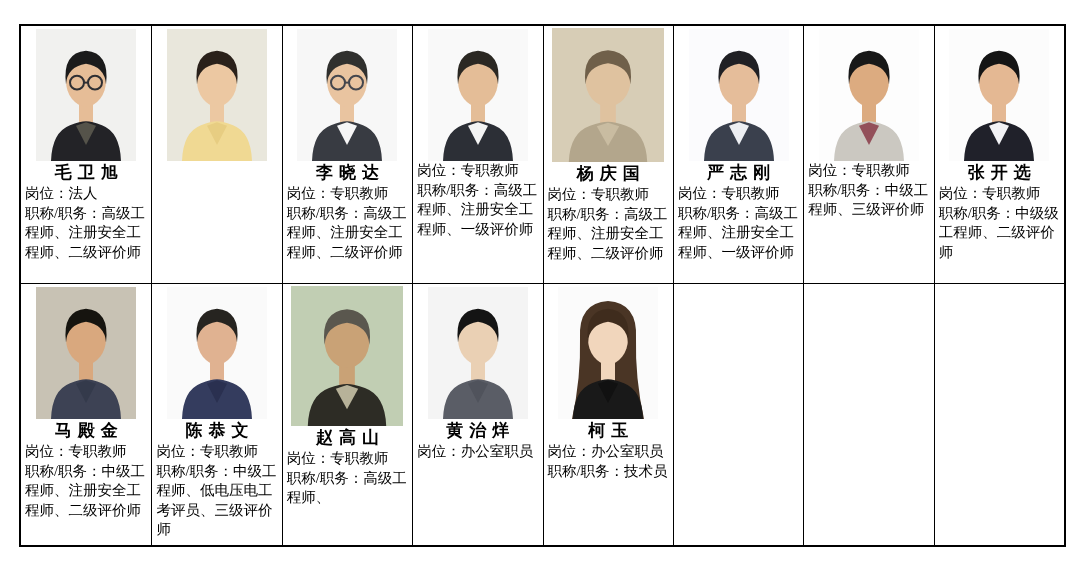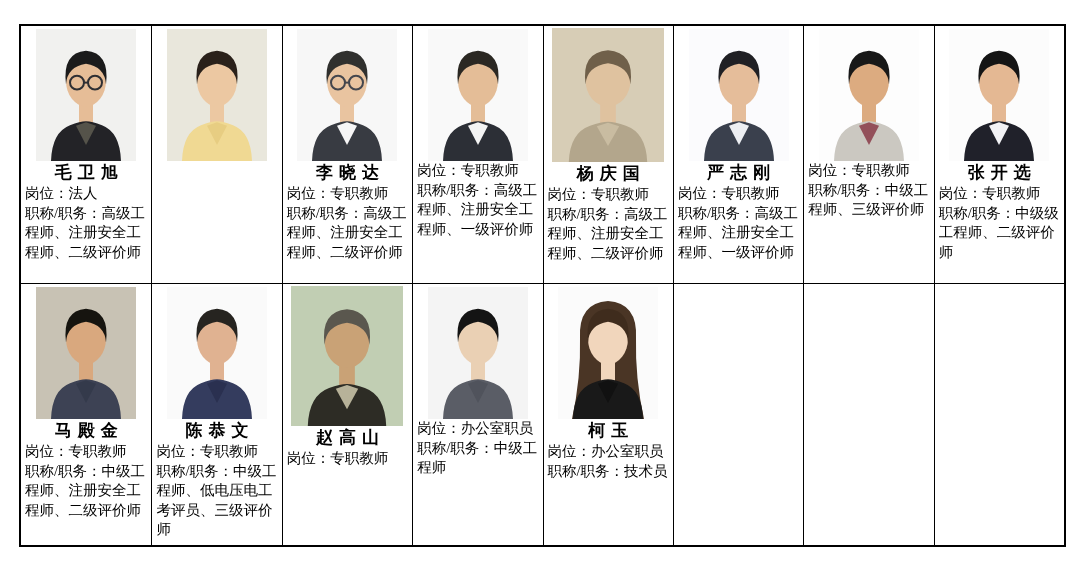--- a/index.html
+++ b/index.html
@@ -170,32 +170,33 @@
 
   <div class="cell">
     <div class="photo xl" style="--bg: #c1ceb3; --hair: #5a574e; --skin: #c9a276; --suit: #2d2c25; --shirt: #b7b299;">
       <svg viewBox="0 0 100 133" preserveAspectRatio="none">
           <use href="#person"></use>
         </svg>
     </div>
     <div class="pname">赵高山</div>
     <div class="desc">
       <span>岗位：专职教师</span>
+      <span>职称/职务：高级工程师、</span>
     </div>
   </div>
 
   <div class="cell">
     <div class="photo" style="--bg: #f4f4f4; --hair: #141414; --skin: #ead0b4; --suit: #5a5d66; --shirt: #50535c;">
       <svg viewBox="0 0 100 133" preserveAspectRatio="none">
           <use href="#person"></use>
         </svg>
     </div>
+    <div class="pname">黄治烊</div>
     <div class="desc">
       <span>岗位：办公室职员</span>
-      <span>职称/职务：中级工程师</span>
     </div>
   </div>
 
   <div class="cell">
     <div class="photo" style="--bg: #fbfbfb; --hair: #3f2c1d; --skin: #f1d6bc; --suit: #191919; --shirt: #111111; --longhair: #4a3525;">
       <svg viewBox="0 0 100 133" preserveAspectRatio="none">
           <use href="#person"></use>
         </svg>
     </div>
     <div class="pname">柯玉</div>

